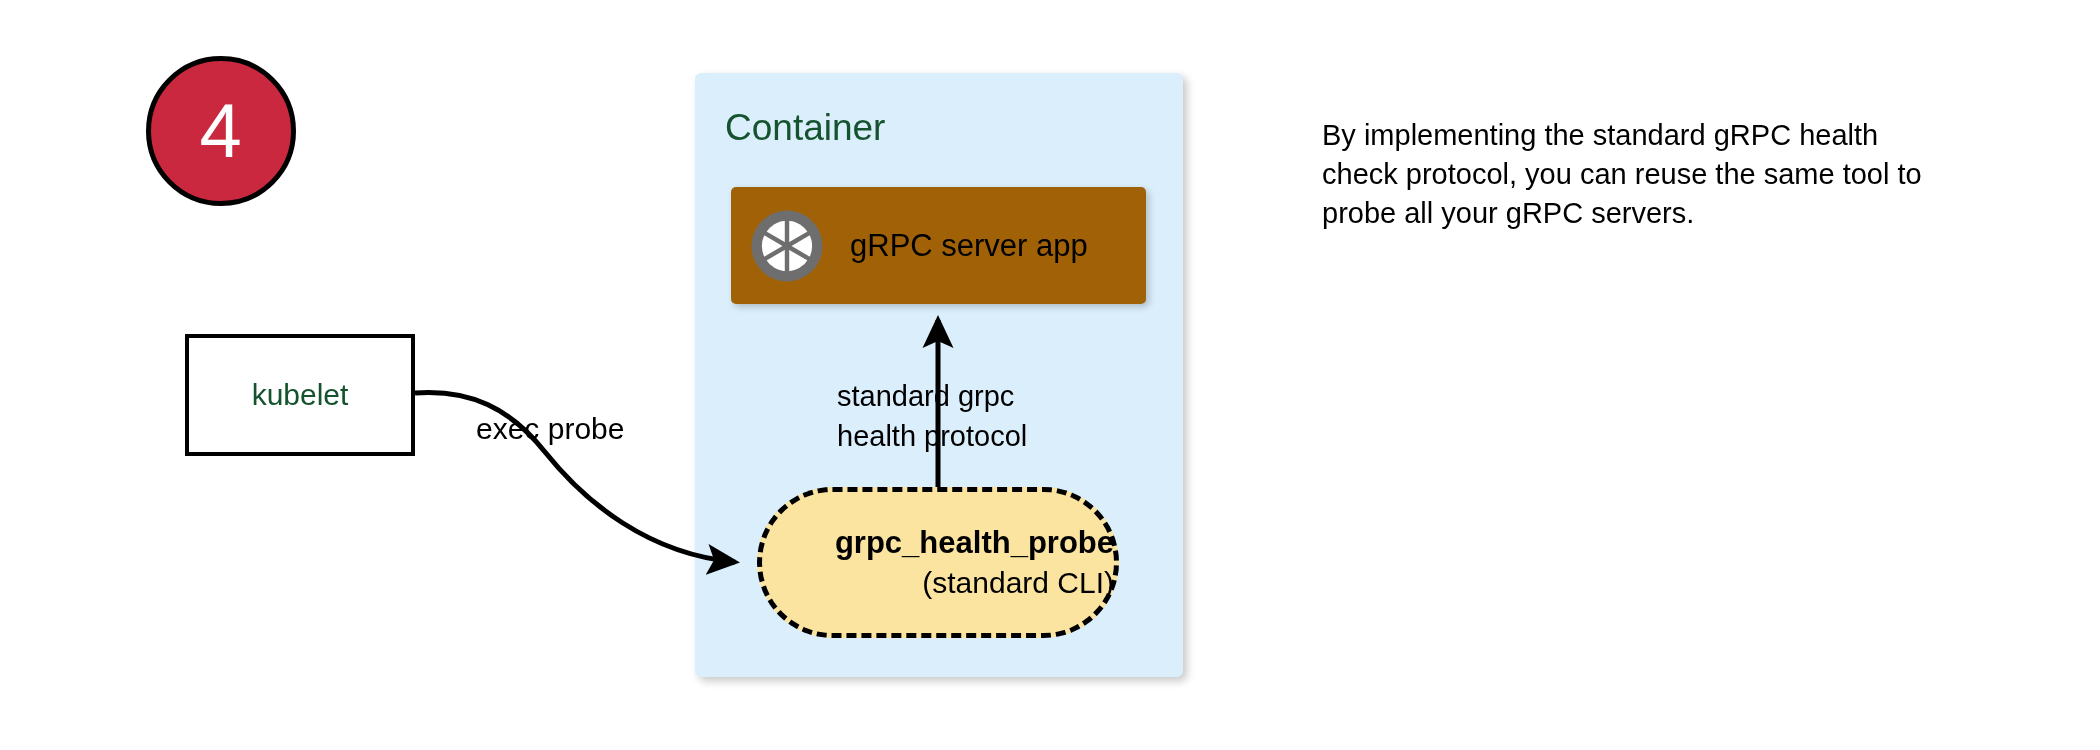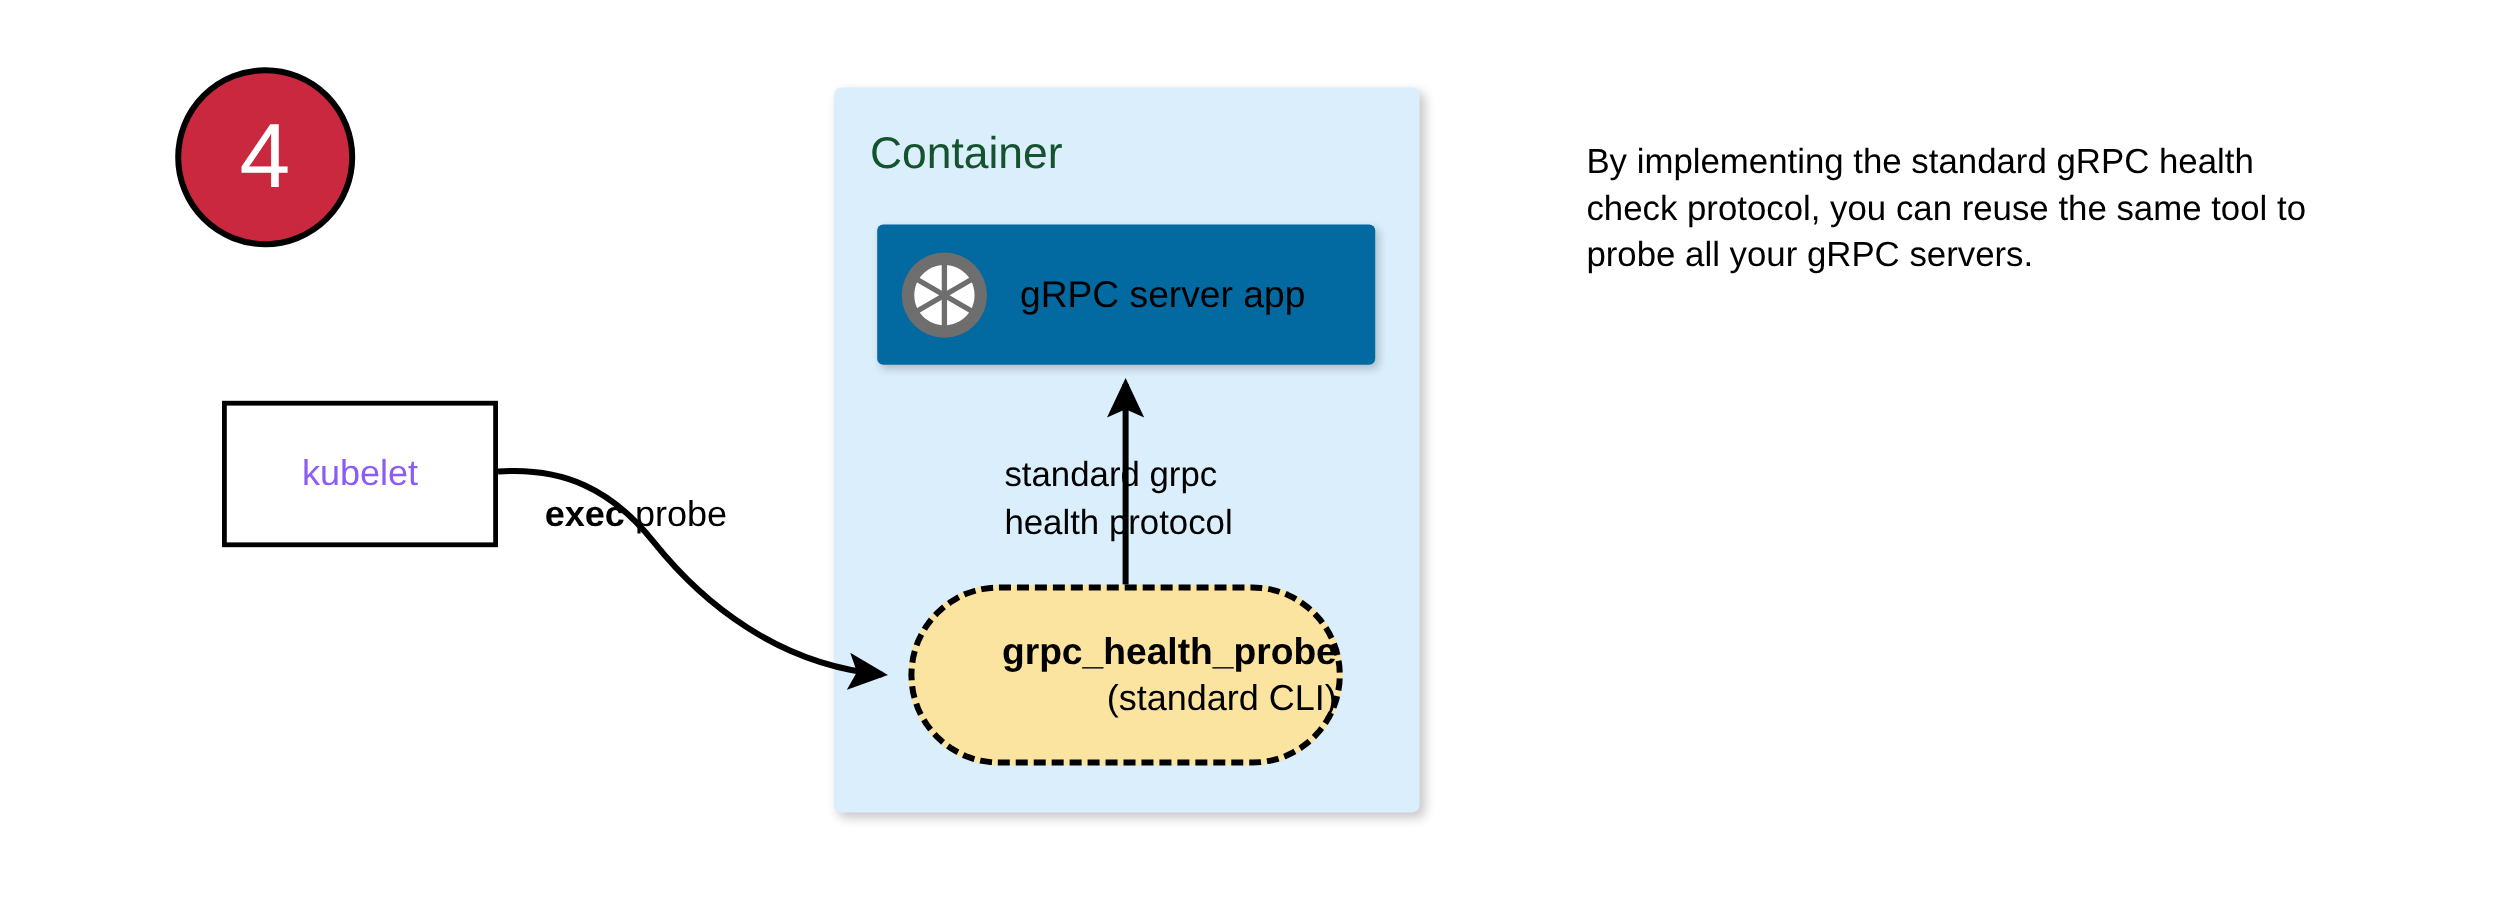--- a/index.html
+++ b/index.html
@@ -55,33 +55,33 @@
     height: 122px;
     background: #ffffff;
     border: 4px solid #000000;
     box-sizing: border-box;
     display: flex;
     align-items: center;
     justify-content: center;
   }
   .kubelet-label {
     font-size: 30px;
-    color: #8b5cf6;
+    color: #14532d;
   }
 
   
   .exec-probe-label {
     position: absolute;
     left: 454px;
     top: 412px;
     font-size: 30px;
     white-space: nowrap;
     color: #000000;
   }
-  .exec-probe-label .kw { font-weight: bold; }
+  .exec-probe-label .kw { font-weight: normal; margin-left: 22px; }
 
   
   .container-panel {
     position: absolute;
     left: 695px;
     top: 73px;
     width: 488px;
     height: 604px;
     background: #daeefb;
     border-radius: 6px;
@@ -95,21 +95,21 @@
     color: #14532d;
   }
 
   
   .server-card {
     position: absolute;
     left: 731px;
     top: 187px;
     width: 415px;
     height: 117px;
-    background: #0369a1;
+    background: #a16207;
     border-radius: 5px;
     box-shadow: 3px 3px 7px rgba(0,0,0,0.20);
     display: flex;
     align-items: center;
   }
   .aperture-icon {
     width: 74px;
     height: 74px;
     margin-left: 19px;
     flex: 0 0 auto;

